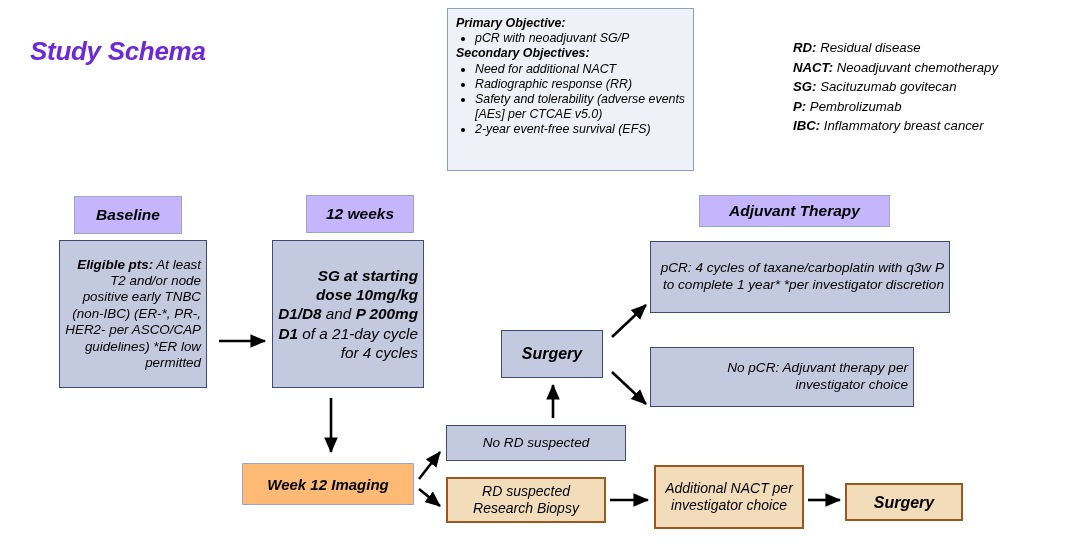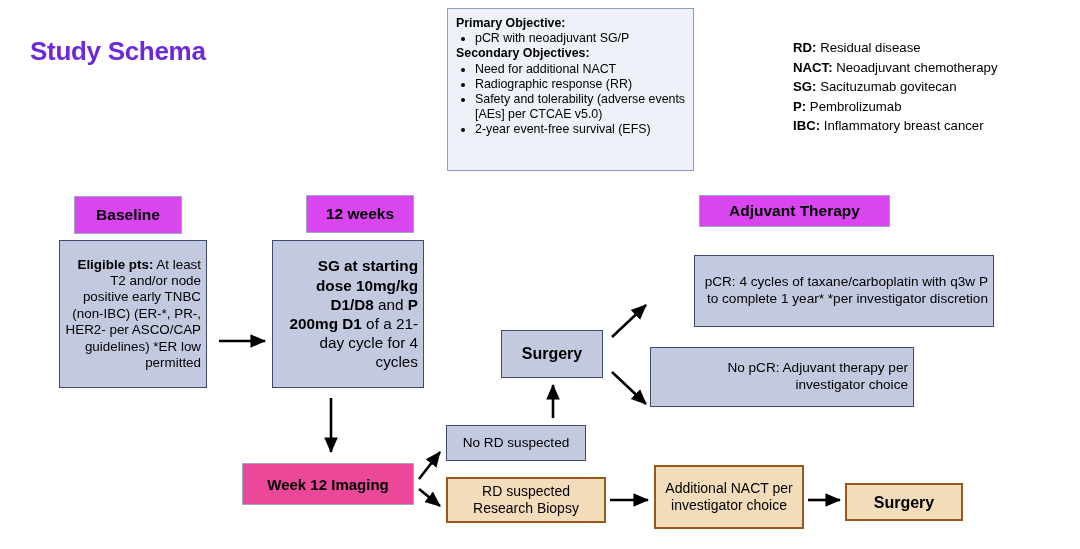--- a/index.html
+++ b/index.html
@@ -9,21 +9,21 @@
   }
   #canvas {
     position: relative;
     width: 1080px;
     height: 549px;
     background: #ffffff;
     font-family: "Liberation Sans", sans-serif;
     color: #000000;
     overflow: hidden;
   }
-  .abs { position: absolute; box-sizing: border-box; }
+  .abs { position: absolute; box-sizing: border-box; font-style: italic; }
 
   
   #study-title {
     left: 30px; top: 36px;
     font-size: 26px;
     font-weight: bold;
     color: #6d28d9;
     letter-spacing: -0.3px;
     white-space: nowrap;
   }
@@ -46,38 +46,38 @@
   #abbrev-legend {
     left: 793px; top: 38px;
     width: 280px;
     font-size: 13.2px;
     line-height: 19.6px;
   }
   #abbrev-legend .ab { font-weight: bold; }
 
   
   .hdr-box {
-    background: #d946ef;
+    background: #c4b5fd;
     border: 1.4px solid #9aa6c8;
     display: flex; align-items: center; justify-content: center;
     font-weight: bold;
     font-size: 15.5px;
     text-align: center;
   }
   .blue-box {
     background: #c3cadf;
     border: 1.7px solid #3d4b73;
     display: flex; align-items: center; justify-content: center;
     text-align: right;
     font-size: 13.6px;
     line-height: 16.6px;
     padding: 3px 5px;
   }
   .pale-box {
-    background: #ec4899;
+    background: #fdba74;
     border: 1.6px solid #9aa6c8;
     display: flex; align-items: center; justify-content: center;
     text-align: center;
     font-weight: bold;
     font-size: 15px;
   }
   .tan-box {
     background: #f2dcba;
     border: 2px solid #97591f;
     display: flex; align-items: center; justify-content: center;
@@ -102,26 +102,26 @@
     left: 272px; top: 240px; width: 152px; height: 148px;
     font-size: 15.3px; line-height: 19.2px; font-weight: bold;
   }
   #treatment-box .reg { font-weight: normal; }
 
   #surgery-box {
     left: 501px; top: 330px; width: 102px; height: 48px;
     font-weight: bold; font-size: 16px;
   }
 
-  #pcr-box   { left: 650px; top: 255px; width: 300px; height: 72px; margin-left: 44px; }
+  #pcr-box   { left: 650px; top: 241px; width: 300px; height: 72px; }
   #nopcr-box { left: 650px; top: 347px; width: 264px; height: 60px; }
 
   #week12-box { left: 242px; top: 463px; width: 172px; height: 42px; font-size: 15px; }
 
-  #nord-box { left: 446px; top: 425px; width: 140px; height: 36px; }
+  #nord-box { left: 446px; top: 425px; width: 180px; height: 36px; }
 
   #rd-biopsy-box  { left: 446px; top: 477px; width: 160px; height: 46px; }
   #addl-nact-box  { left: 654px; top: 465px; width: 150px; height: 64px; }
   #final-surgery  { left: 845px; top: 483px; width: 118px; height: 38px;
                     font-weight: bold; font-size: 16px; }
 
   
   #arrow-layer {
     position: absolute; left: 0; top: 0;
     width: 1080px; height: 549px;

